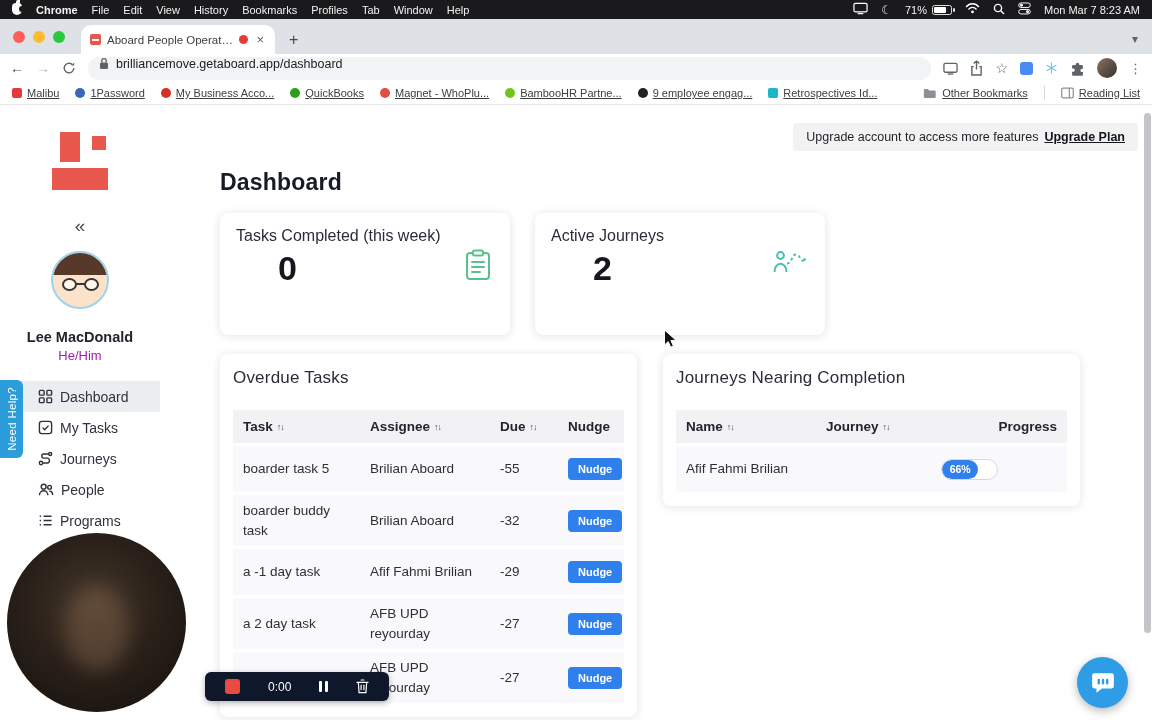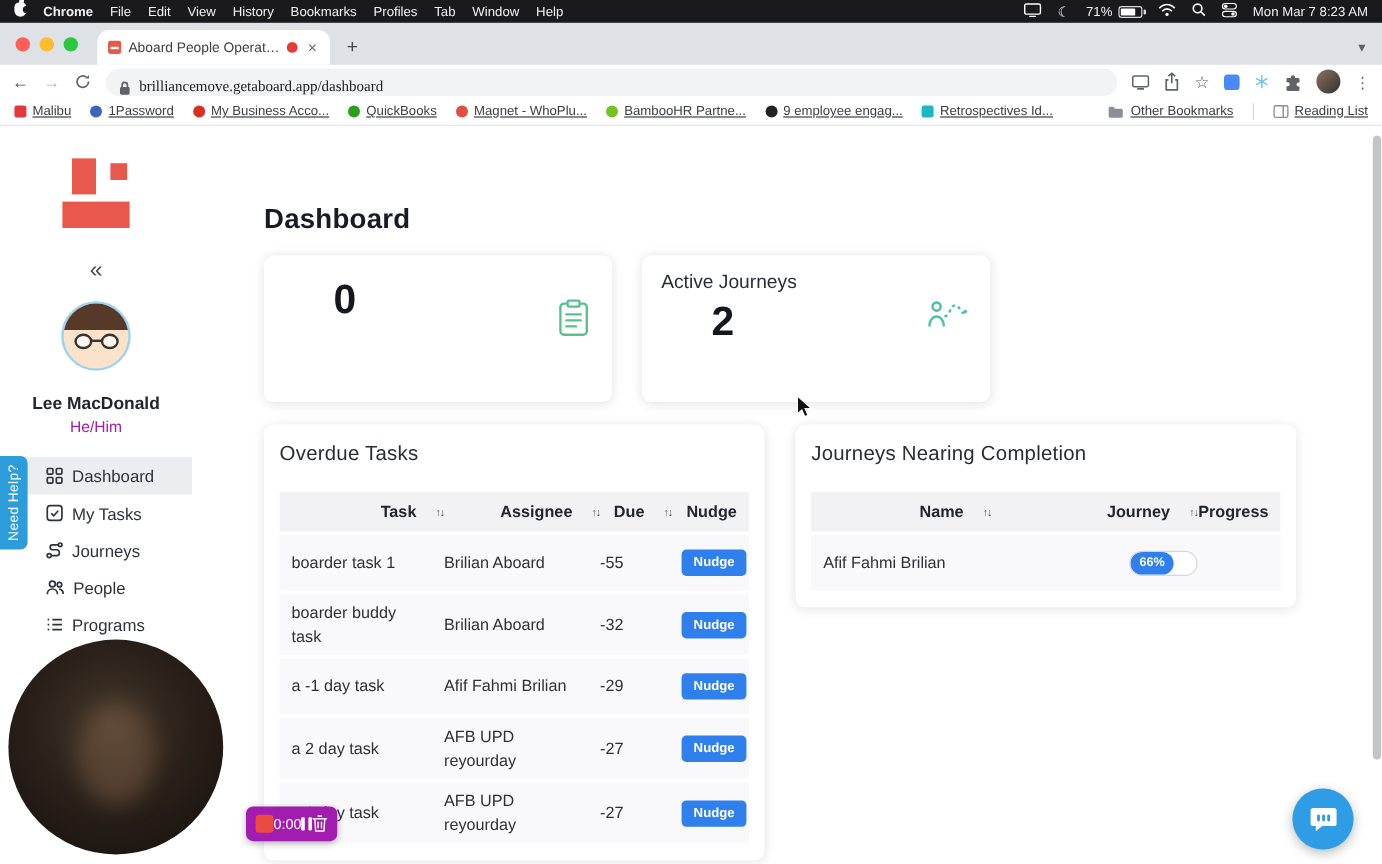--- a/index.html
+++ b/index.html
@@ -34,22 +34,22 @@
   .rec-dot { width:9px; height:9px; border-radius:50%; background:#e33e36; flex:0 0 auto; }
   .tab-close { color:#5f6368; font-size:13px; line-height:1; padding:1px 2px; cursor:pointer; }
   .newtab { color:#44474a; font-size:16px; margin:0 0 5px 8px; padding:0 6px; cursor:pointer; }
   .tab-search { margin:0 14px 8px auto; color:#5f6368; font-size:12px; cursor:pointer; }
 
   
   .toolbar { position:absolute; top:54px; left:0; right:0; height:28px; background:#fff; display:flex; align-items:center;
              gap:12px; padding:0 10px; z-index:38; }
   .nav-ic { color:#4a4d51; font-size:14px; cursor:pointer; line-height:1; }
   .nav-ic.dim { color:#b6b9bd; }
-  .omnibox { flex:1; height:23px; background:#f1f3f4; border-radius:12px; display:flex; align-items:flex-end; gap:7px;
-             padding:0 11px; font-size:12.5px; color:#202124;font-family:Liberation Serif, serif; }
+  .omnibox { flex:1; height:23px; background:#f1f3f4; border-radius:12px; display:flex; align-items:flex-start; gap:7px;
+             padding:0 11px; font-size:12.5px; color:#202124; }
   .toolbar .tool-ic { cursor:pointer; display:flex; align-items:center; }
   .star-glyph { font-size:14px; color:#5f6368; }
   .ext-blue { width:13px; height:13px; border-radius:3px; background:#4a8af4; }
   .tb-avatar { width:20px; height:20px; border-radius:50%; background:linear-gradient(135deg,#8a7463,#33302c); }
   .kebab { color:#5f6368; font-size:13px; cursor:pointer; }
 
   
   .bookbar { position:absolute; top:82px; left:0; right:0; height:23px; background:#fff; border-bottom:1px solid #e7e7e7;
              display:flex; align-items:center; gap:16px; padding:0 12px; font-size:11px; color:#3c4043; z-index:37; }
   .bm { display:flex; align-items:center; gap:5px; cursor:pointer; white-space:nowrap;text-decoration:underline; }
@@ -97,41 +97,41 @@
   .card { background:#fff; border-radius:8px; box-shadow:0 1px 10px rgba(25,28,40,.12); padding:14px 13px; }
   .card h2 { font-size:17px; font-weight:400; color:#2a2d38; letter-spacing:.2px; }
   .card.overdue { width:417px; }
   .card.journeys { width:417px; }
   .thead { background:#f2f2f5; height:33px; align-items:center; font-weight:700; font-size:13.5px; color:#23252e; margin-top:22px; }
   .grid-o { display:grid; grid-template-columns:127px 130px 60px 1fr; padding:0 10px; }
   .grid-j { display:grid; grid-template-columns:140px 172px 1fr; padding:0 10px; }
   .trow { background:#f9f8fa; margin-top:3px; min-height:46px; align-items:center; font-size:13.5px; color:#2f3037;
           padding-top:6px; padding-bottom:6px; }
   .td { line-height:1.45; padding-right:14px; }
-  .th { display:flex; align-items:center; gap:16px;justify-content:flex-end; }
+  .th { display:flex; align-items:center; gap:4px; }
   .sort { font-size:9px; color:#4a4d57; letter-spacing:-1px; }
   .nudge { background:#2f80ed; color:#fff; border:none; border-radius:4px; font-size:11px; font-weight:600;
            padding:5px 10px; cursor:pointer; margin-left:8px; font-family:inherit; }
   .th-right, .cell-right { justify-self:end; }
   .pill { width:57px; height:21px; border:1px solid #d6d6de; border-radius:11px; background:#fff; overflow:hidden; }
   .pill-fill { height:100%; background:#2f80ed; border-radius:10px; display:flex; align-items:center; justify-content:center;
                color:#fff; font-size:10.5px; font-weight:700; }
 
   
   .need-help { position:absolute; left:0; top:380px; width:23px; height:78px; background:#2d9cdb; color:#fff;
                border-radius:0 6px 6px 0; display:flex; align-items:center; justify-content:center; cursor:pointer; z-index:30; }
   .need-help span { writing-mode:vertical-rl; transform:rotate(180deg); font-size:11.5px; letter-spacing:.3px; }
 
   .webcam { position:absolute; left:7px; top:533px; width:179px; height:179px; border-radius:50%; z-index:32;
             background:radial-gradient(circle at 48% 40%, #453729 0%, #2b211a 45%, #120e0b 100%); overflow:hidden; }
   .webcam-face { position:absolute; left:58px; top:52px; width:64px; height:86px; border-radius:50%;
                  background:rgba(141,108,82,.38); filter:blur(9px); }
 
-  .recorder { position:absolute; left:205px; top:672px; height:29px; background:#a21caf; border-radius:6px; z-index:33;
-              display:flex; align-items:center; gap:0; padding:0 8px; box-shadow:0 2px 6px rgba(0,0,0,.3); }
+  .recorder { position:absolute; left:205px; top:672px; height:29px; background:#0f172a; border-radius:6px; z-index:33;
+              display:flex; align-items:center; gap:28px; padding:0 20px; box-shadow:0 2px 6px rgba(0,0,0,.3); }
   .stop { width:15px; height:15px; background:#ea4b41; border-radius:3px; cursor:pointer; }
   .rec-time { color:#fff; font-size:12px; }
   .pause { display:flex; gap:3px; cursor:pointer; }
   .pause i { display:block; width:3px; height:11px; background:#fff; border-radius:1px; }
 
   .chat { position:absolute; left:1077px; top:657px; width:51px; height:51px; border-radius:50%; background:#2e9de6;
           display:flex; align-items:center; justify-content:center; box-shadow:0 3px 10px rgba(0,0,0,.28); cursor:pointer; z-index:33; }
 
   .scrollbar { position:absolute; right:0; top:105px; bottom:0; width:9px; z-index:34; }
   .scrollbar .thumb { position:absolute; right:1px; top:8px; width:7px; height:520px; background:#c2c4c8; border-radius:4px; }
@@ -358,25 +358,30 @@
               <path d="M6 3.5h8.5M6 8h8.5M6 12.5h8.5"></path>
               <path d="M1.8 3.5h1.4M1.8 8h1.4M1.8 12.5h1.4"></path>
             </g>
           </svg>
         <span>Programs</span>
       </div>
     </nav>
   </aside>
 
   <main class="content">
+    <div class="upgrade">
+      <span>Upgrade account to access more features</span>
+      <a class="upgrade-link">Upgrade Plan</a>
+    </div>
 
     <h1 class="page-title">Dashboard</h1>
 
     <div class="stats">
       <div class="stat-card">
+        <div class="stat-label">Tasks Completed (this week)</div>
         <div class="stat-value">0</div>
         <svg class="stat-icon" width="28" height="32" viewBox="0 0 28 32">
             <g fill="none" stroke="#58c28c" stroke-width="2">
               <rect x="3" y="4" width="22" height="26" rx="3"></rect>
               <rect x="9" y="1.5" width="10" height="5" rx="1.5" fill="#fff"></rect>
               <path d="M8 13h12M8 18h12M8 23h8" stroke-linecap="round"></path>
             </g>
           </svg>
       </div>
       <div class="stat-card">
@@ -408,21 +413,21 @@
             </span>
           <span class="th">
               <span>Due</span>
               <span class="sort">↑↓</span>
             </span>
           <span class="th" style="margin-left:8px">
               <span>Nudge</span>
             </span>
         </div>
         <div class="trow grid-o">
-          <span class="td">boarder task 1</span>
+          <span class="td">boarder task 5</span>
           <span class="td">Brilian Aboard</span>
           <span class="td">-55</span>
           <span class="td"><button class="nudge">Nudge</button></span>
         </div>
         <div class="trow grid-o">
           <span class="td">boarder buddy task</span>
           <span class="td">Brilian Aboard</span>
           <span class="td">-32</span>
           <span class="td"><button class="nudge">Nudge</button></span>
         </div>

